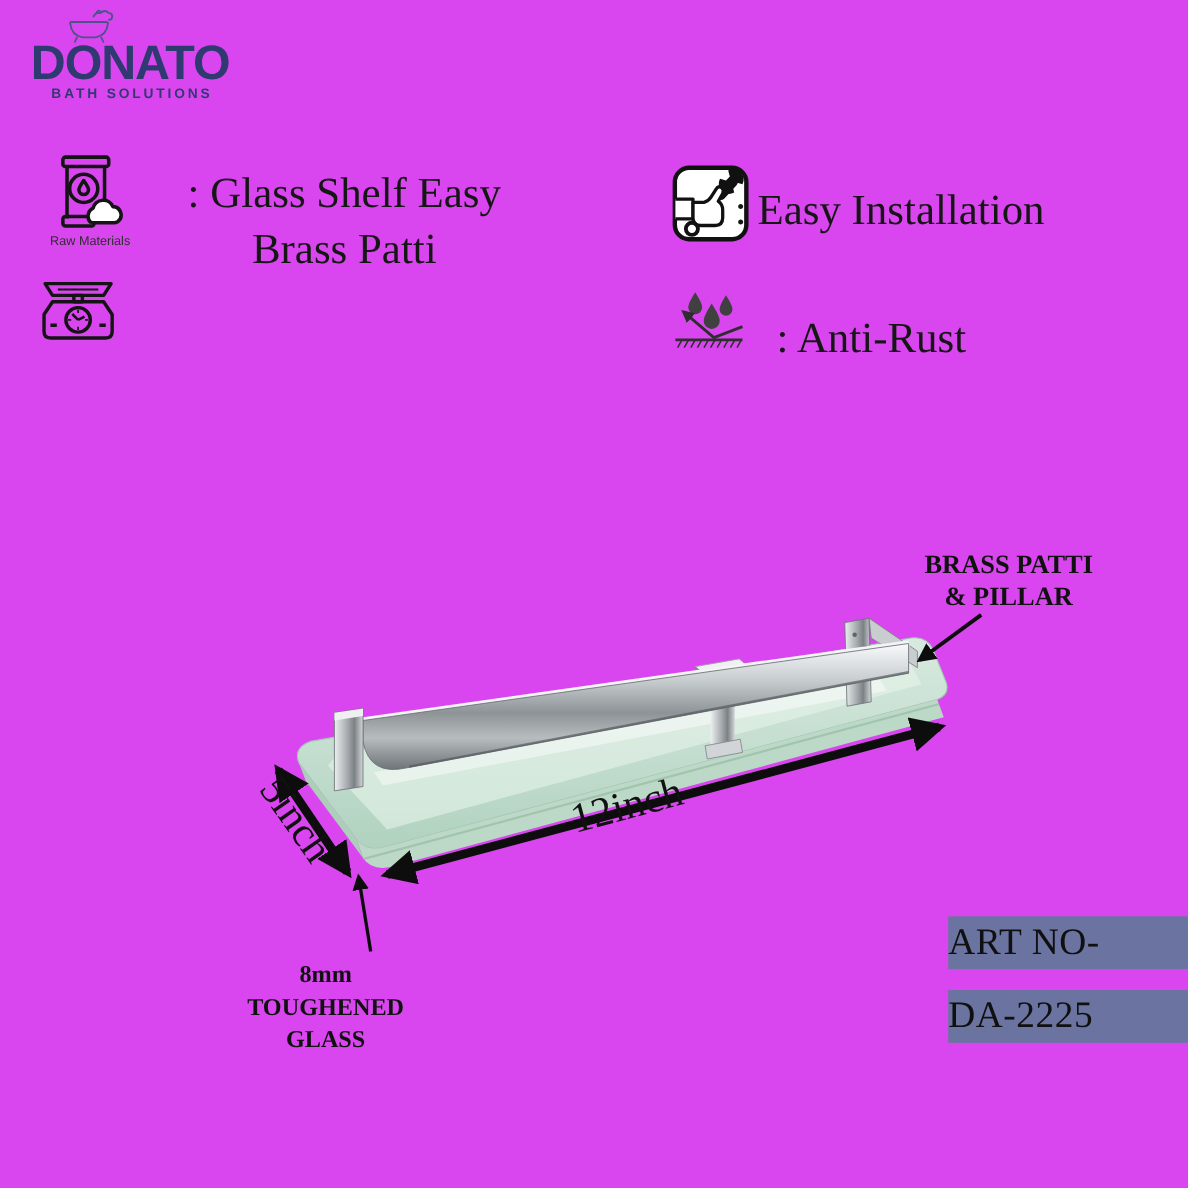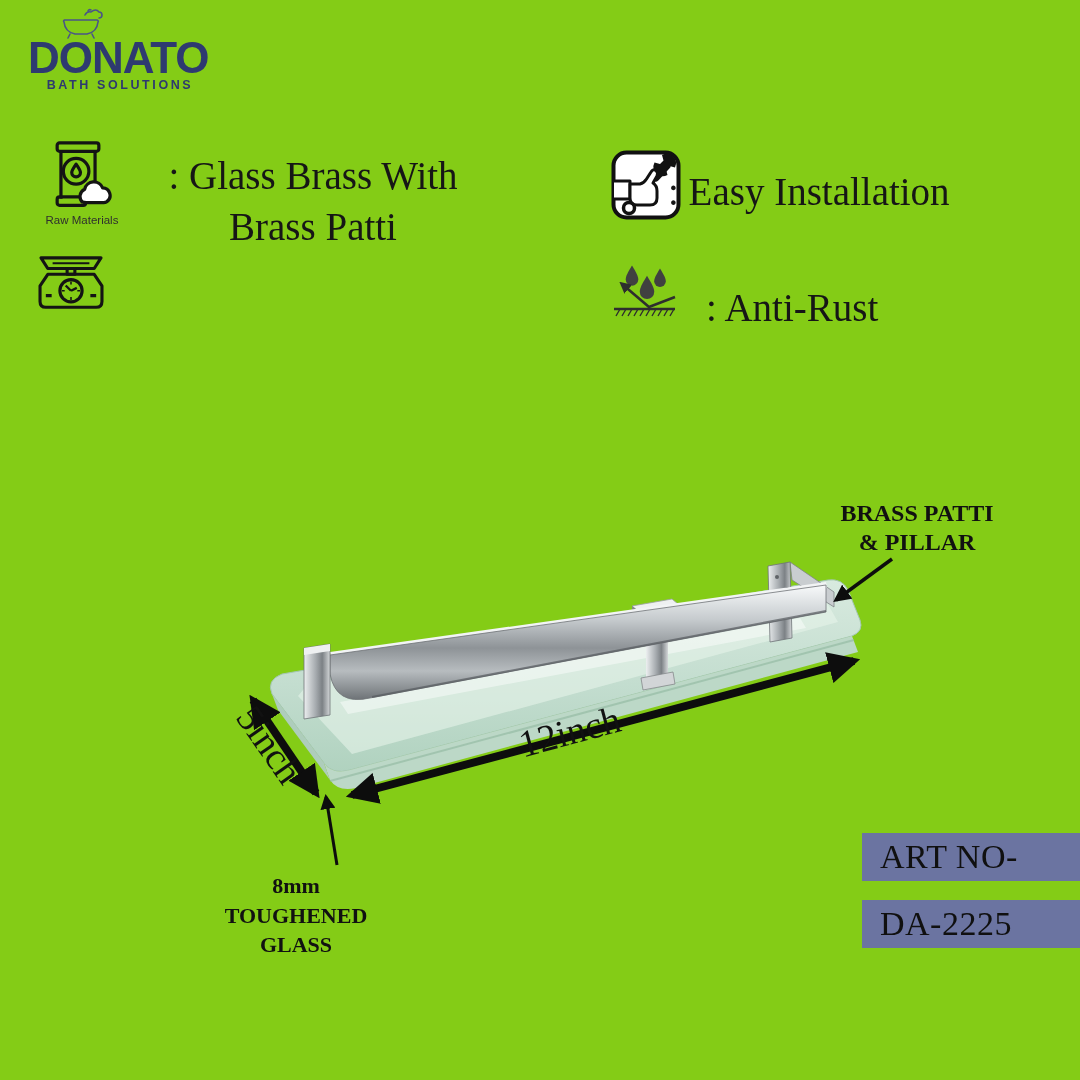--- a/index.html
+++ b/index.html
@@ -1,32 +1,32 @@
 <!DOCTYPE html>
 <html><head>
 <meta charset="utf-8">
 <style>
   html,body{margin:0;padding:0;background:#ffffff;}
-  .canvas{position:relative;width:1080px;height:1080px;background:#84cc16;overflow:hidden;
+  .canvas{position:relative;width:1080px;height:1080px;background:#d946ef;overflow:hidden;
           font-family:"Liberation Serif",serif;color:#191919;}
   .abs{position:absolute;}
   
   .brand-name{font-family:"Liberation Sans",sans-serif;font-weight:bold;font-size:44px;
               color:#2e3a70;letter-spacing:-1px;white-space:nowrap;}
   .brand-tagline{font-family:Liberation Sans, sans-serif;font-weight:bold;font-size:12.5px;
               color:#2e3a70;letter-spacing:2.6px;text-align:center;width:184px;}
   
   .feature-text{font-size:39px;line-height:1;color:#161616;white-space:nowrap;}
   .feature-text.centered{text-align:center;line-height:51px;}
   .icon-caption{font-family:Liberation Sans, sans-serif;font-size:11.5px;color:#2f2f2f;
               text-align:center;width:100px;}
   
   .art-box{position:absolute;left:862px;width:218px;height:48px;background:#6b74a1;
            display:flex;align-items:center;font-size:34px;color:#101010;letter-spacing:0.5px;}
-  .art-box span{padding-left:18px;}
+  .art-box span{padding-left:0;}
   
   .dim-label{font-family:"Liberation Serif",serif;font-size:38px;fill:#111111;}
   .callout-lg{font-family:"Liberation Serif",serif;font-weight:bold;font-size:24px;fill:#111111;}
   .callout-sm{font-family:"Liberation Serif",serif;font-weight:bold;font-size:22px;fill:#111111;}
   svg{display:block;}
 </style>
 </head>
 <body>
 
 <div class="canvas">
@@ -49,21 +49,21 @@
       <rect x="13" y="3" width="44" height="9" rx="2.5"></rect>
       <path d="M17 12 V62 M53 12 V48"></path>
       <rect x="13" y="60" width="30" height="9" rx="2.5"></rect>
       <circle cx="33" cy="33" r="13.5"></circle>
       <path d="M33 25.5 c-3.2 4.6 -4.6 6.8 -4.6 8.8 a4.6 4.6 0 0 0 9.2 0 c0 -2 -1.4 -4.2 -4.6 -8.8 z"></path>
       <path d="M40 66 a8.5 8.5 0 0 1 2 -14 a10 10 0 0 1 19 -1.5 a8 8 0 0 1 4.5 14.5 q-1.5 1 -3.5 1 H44 q-3 0 -4 -0.5" fill="#ffffff"></path>
     </g>
   </svg>
   <div class="abs icon-caption" style="left:32px;top:214px;">Raw Materials</div>
   <div class="abs feature-text centered" style="left:148px;top:150px;width:330px;">
-    <div>: Glass Brass With</div>
+    <div>: Glass Shelf Easy</div>
     <div>Brass Patti</div>
   </div>
 
   <svg class="abs" style="left:33px;top:254px;" width="76" height="60" viewBox="0 0 78 62">
     <g fill="none" stroke="#141414" stroke-width="3.2" stroke-linejoin="round">
       <path d="M8 4 H70 L63 15 H15 Z"></path>
       <path d="M20 9.5 H58" stroke-width="2"></path>
       <path d="M35 15 H43 V21 H35 Z"></path>
       <path d="M15 21 H63 L71 33 V49 Q71 55 65 55 H13 Q7 55 7 49 V33 Z"></path>
       <circle cx="39" cy="38" r="11.5"></circle>

